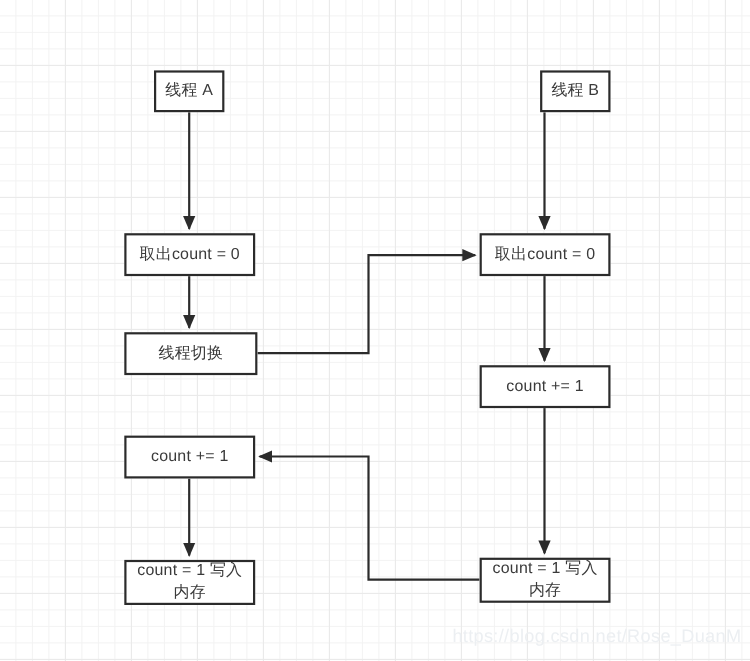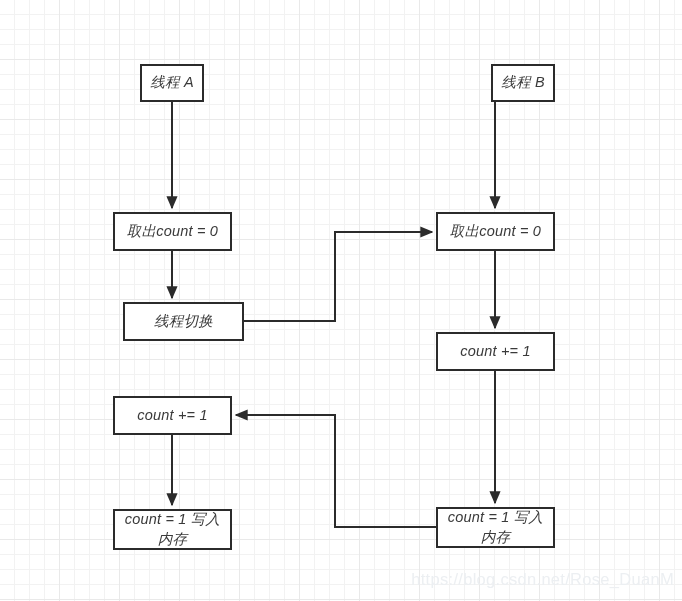--- a/index.html
+++ b/index.html
@@ -36,21 +36,20 @@
     border: 2px solid #2b2b2b;
     display: flex;
     align-items: center;
     justify-content: center;
     text-align: center;
     color: #3a3a3a;
     font-size: 14.5px;
     line-height: 1.35;
     letter-spacing: 0.2px;
     white-space: pre-line;
-    font-style: italic;
   }
   .watermark {
     position: absolute;
     right: 8px;
     bottom: 12px;
     color: #eceff2;
     font-size: 16.5px;
     letter-spacing: 0.3px;
     user-select: none;
     white-space: nowrap;
@@ -81,21 +80,21 @@
   </svg>
 
   <div class="node" style="left:140px; top:64px; width:64px; height:38px;">
     <span>线程 A</span>
   </div>
 
   <div class="node" style="left:113px; top:212px; width:119px; height:39px;">
     <span>取出count = 0</span>
   </div>
 
-  <div class="node" style="left:123px; top:302px; width:121px; height:39px;">
+  <div class="node" style="left:113px; top:302px; width:121px; height:39px;">
     <span>线程切换</span>
   </div>
 
   <div class="node" style="left:113px; top:396px; width:119px; height:39px;">
     <span>count += 1</span>
   </div>
 
   <div class="node" style="left:113px; top:509px; width:119px; height:41px;">
     <span>count = 1 写入
 内存</span>

